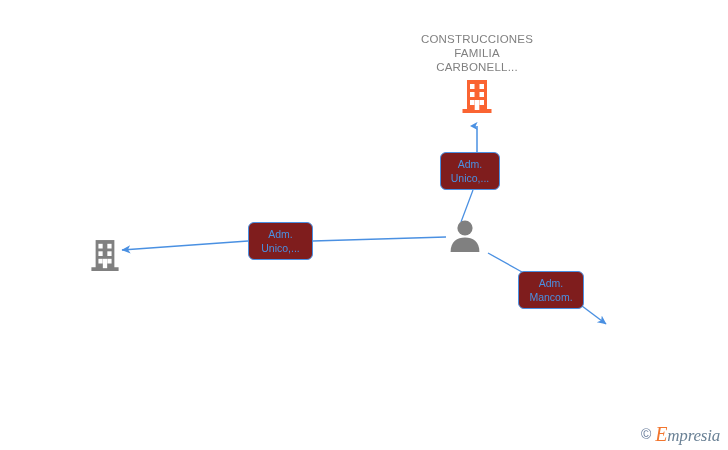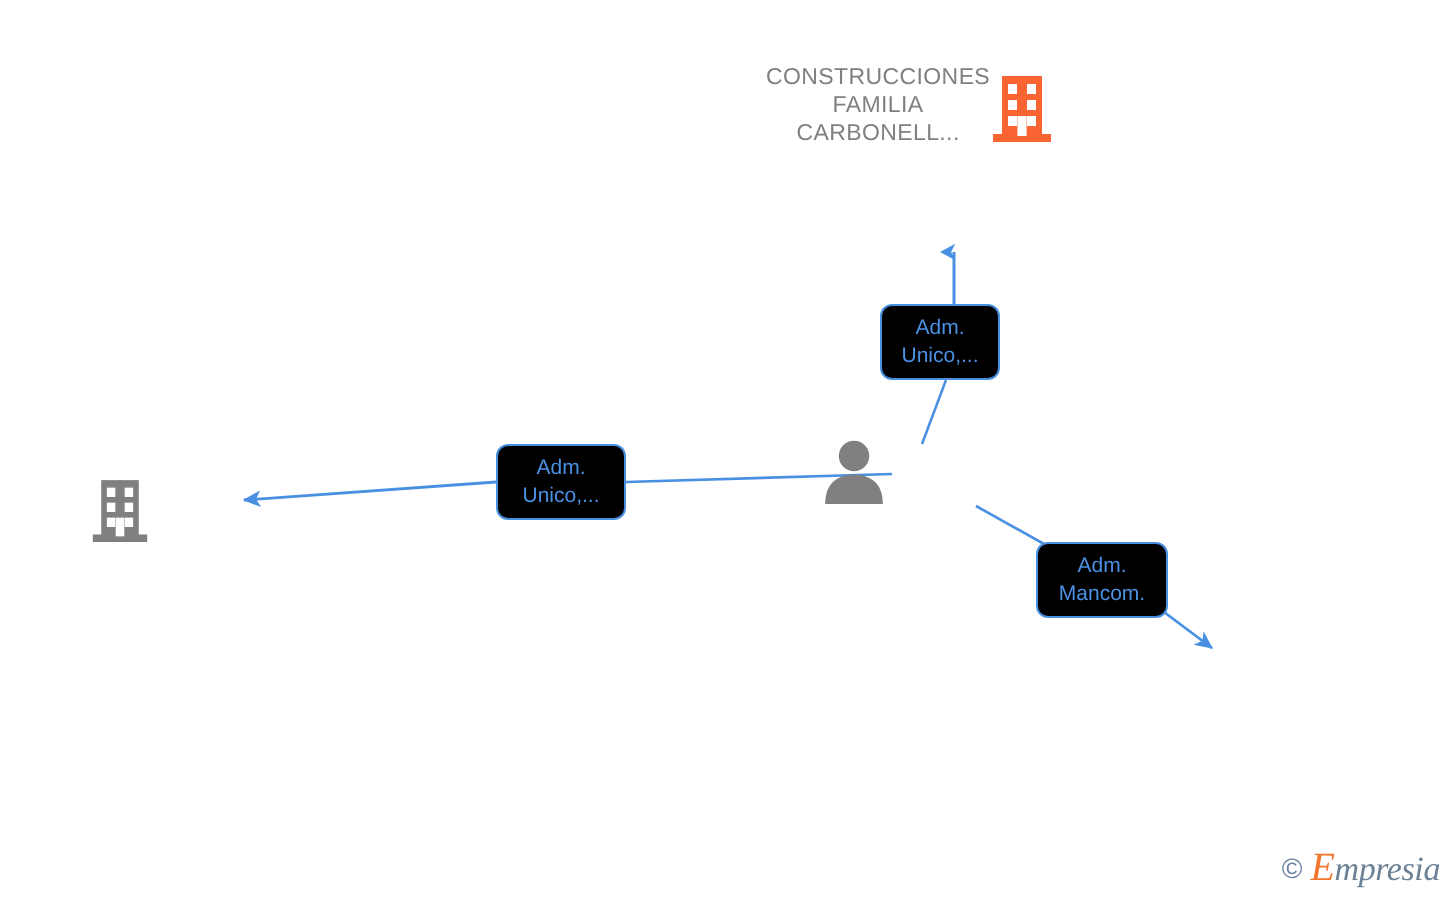--- a/index.html
+++ b/index.html
@@ -23,21 +23,21 @@
     left: 0;
     top: 0;
     width: 728px;
     height: 450px;
     pointer-events: none;
   }
 
   .node {
     position: absolute;
     display: flex;
-    flex-direction: row;
+    flex-direction: column;
     align-items: center;
     text-align: center;
   }
 
   .node-label {
     color: #808080;
     font-size: 11.5px;
     line-height: 14px;
     letter-spacing: 0.2px;
     white-space: pre-line;
@@ -56,21 +56,21 @@
   .person {
     display: block;
   }
 
   
   .rel-box {
     position: absolute;
     box-sizing: border-box;
     border: 1.3px solid #4a90e2;
     border-radius: 6px;
-    background: #000000;
+    background: #7f1d1d;
     color: #4a90e2;
     font-size: 10.5px;
     line-height: 14px;
     display: flex;
     flex-direction: column;
     align-items: center;
     justify-content: center;
     white-space: pre-line;
     text-align: center;
   }

